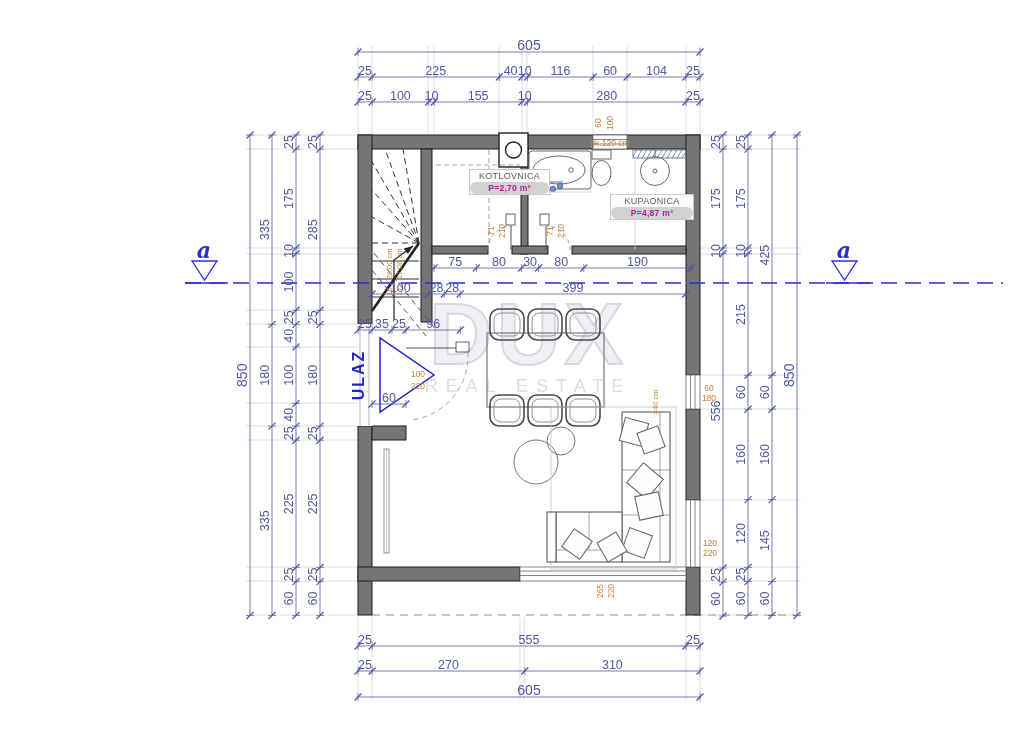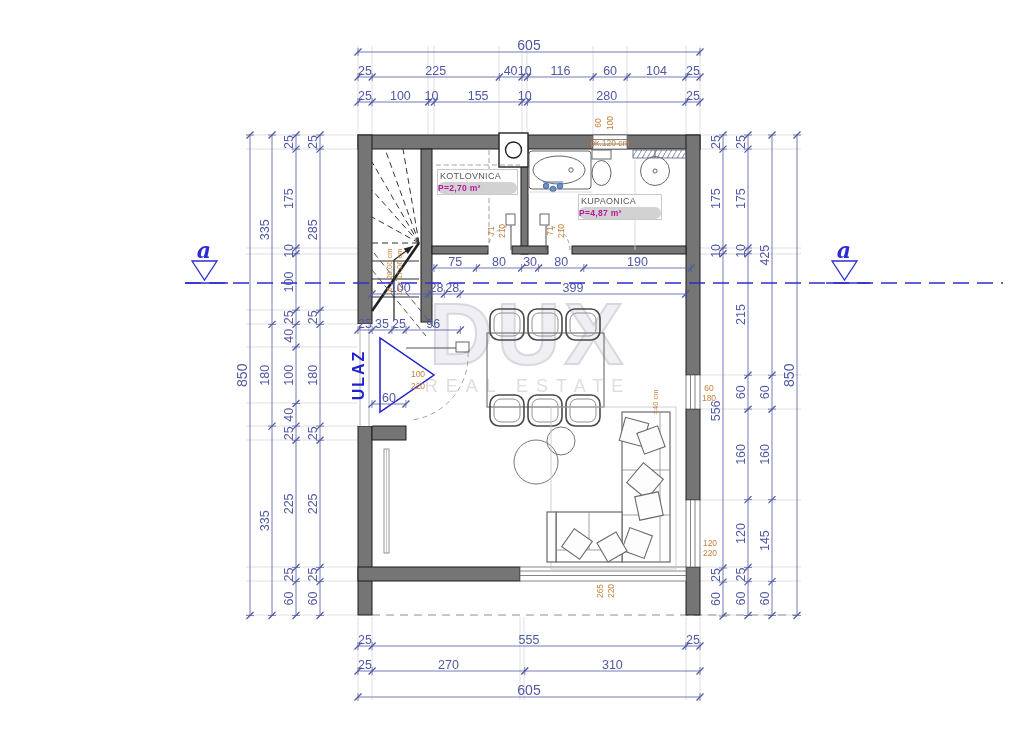--- a/index.html
+++ b/index.html
@@ -2,21 +2,21 @@
 <html><head>
 <meta charset="utf-8">
 <style>
   html,body{margin:0;padding:0;background:#fff;width:1023px;height:730px;overflow:hidden;}
   #stage{position:relative;width:1023px;height:730px;background:#fff;font-family:"Liberation Sans",sans-serif;}
   #plan-svg{position:absolute;left:0;top:0;z-index:2;}
   #plan-svg text{font-family:"Liberation Sans",sans-serif;}
   .watermark{position:absolute;left:408px;top:292px;width:240px;z-index:1;text-align:center;user-select:none;}
   .wm1{font-size:88px;font-weight:800;letter-spacing:4px;line-height:0.95;color:#efeff4;-webkit-text-stroke:2px #d8d8e0;}
   .wm2{font-size:18px;font-weight:500;letter-spacing:8px;color:#dededf;margin-top:0px;}
-  .room-label{position:absolute;z-index:3;border:1px solid #c9c9c9;background:#fdfdfd;font-size:9px;color:#5a5a5a;letter-spacing:0.3px;}
+  .room-label{position:absolute;z-index:3;text-align:center;border:1px solid #c9c9c9;background:#fdfdfd;font-size:9px;color:#5a5a5a;letter-spacing:0.3px;margin-left:32px;}
   .room-label .rname{padding:1px 2px 0 2px;line-height:11px;background:#fdfdfd;}
   .room-label .rarea{background:#d2d2d2;font-weight:bold;font-size:8.5px;line-height:12px;border-radius:6px;}
 </style>
 </head>
 <body>
 
 <div id="stage">
 
   <div class="watermark">
     <div class="wm1">DUX</div>

